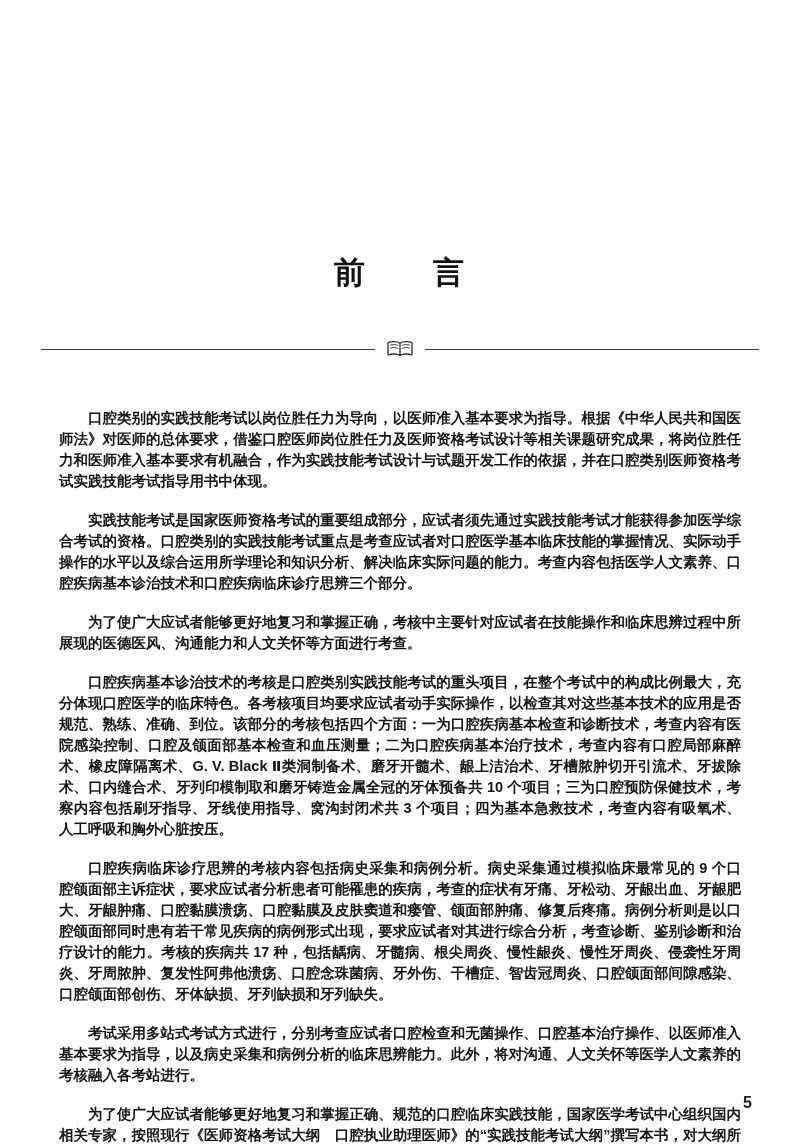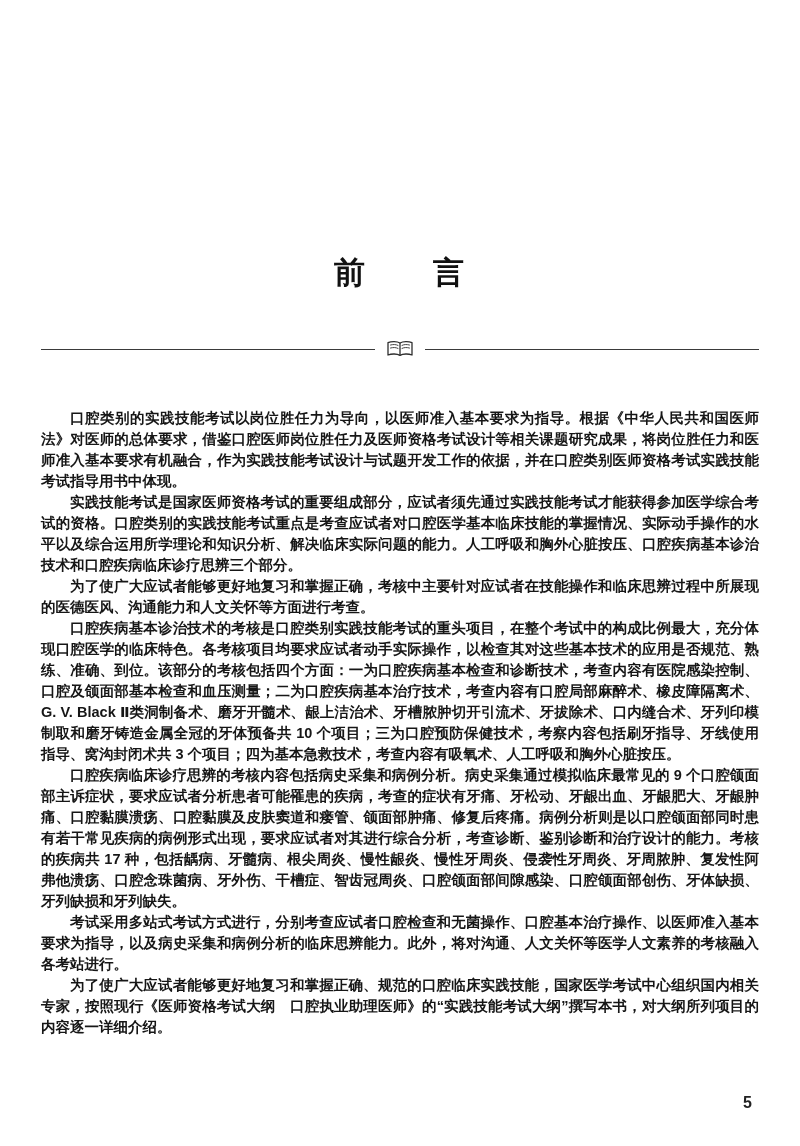--- a/index.html
+++ b/index.html
@@ -46,21 +46,21 @@
   }
   .body-text {
     font-size: 14.5px;
     line-height: 21px;
     font-weight: 600;
     text-align: justify;
     color: #161616;
   }
   .body-text p {
     text-indent: 2em;
-    margin: 0;
+    margin: 18px;
   }
   .page-number {
     position: absolute;
     right: 48px;
     bottom: 34px;
     font-size: 16px;
     font-weight: 600;
     color: #222;
   }
 </style>
@@ -79,21 +79,21 @@
           <path d="M15 3 C12 1.2 6.5 1.2 3 2.6 L3 15 C6.5 13.6 12 13.6 15 15.4 C18 13.6 23.5 13.6 27 15 L27 2.6 C23.5 1.2 18 1.2 15 3 Z" fill="none" stroke="#2e2e2e" stroke-width="1.3" stroke-linejoin="round"></path>
           <path d="M15 3 L15 15.4" fill="none" stroke="#2e2e2e" stroke-width="1.3"></path>
           <path d="M5.5 5 C8.5 4.2 11 4.4 13 5.4 M5.5 8 C8.5 7.2 11 7.4 13 8.4 M17 5.4 C19 4.4 21.5 4.2 24.5 5 M17 8.4 C19 7.4 21.5 7.2 24.5 8" fill="none" stroke="#2e2e2e" stroke-width="0.9" stroke-linecap="round"></path>
         </svg>
       </span>
       <span class="line"></span>
     </div>
 
     <div class="body-text">
       <p>口腔类别的实践技能考试以岗位胜任力为导向，以医师准入基本要求为指导。根据《中华人民共和国医师法》对医师的总体要求，借鉴口腔医师岗位胜任力及医师资格考试设计等相关课题研究成果，将岗位胜任力和医师准入基本要求有机融合，作为实践技能考试设计与试题开发工作的依据，并在口腔类别医师资格考试实践技能考试指导用书中体现。</p>
-      <p>实践技能考试是国家医师资格考试的重要组成部分，应试者须先通过实践技能考试才能获得参加医学综合考试的资格。口腔类别的实践技能考试重点是考查应试者对口腔医学基本临床技能的掌握情况、实际动手操作的水平以及综合运用所学理论和知识分析、解决临床实际问题的能力。人工呼吸和胸外心脏按压、口腔疾病基本诊治技术和口腔疾病临床诊疗思辨三个部分。</p>
+      <p>实践技能考试是国家医师资格考试的重要组成部分，应试者须先通过实践技能考试才能获得参加医学综合考试的资格。口腔类别的实践技能考试重点是考查应试者对口腔医学基本临床技能的掌握情况、实际动手操作的水平以及综合运用所学理论和知识分析、解决临床实际问题的能力。考查内容包括医学人文素养、口腔疾病基本诊治技术和口腔疾病临床诊疗思辨三个部分。</p>
       <p>为了使广大应试者能够更好地复习和掌握正确，考核中主要针对应试者在技能操作和临床思辨过程中所展现的医德医风、沟通能力和人文关怀等方面进行考查。</p>
       <p>口腔疾病基本诊治技术的考核是口腔类别实践技能考试的重头项目，在整个考试中的构成比例最大，充分体现口腔医学的临床特色。各考核项目均要求应试者动手实际操作，以检查其对这些基本技术的应用是否规范、熟练、准确、到位。该部分的考核包括四个方面：一为口腔疾病基本检查和诊断技术，考查内容有医院感染控制、口腔及颌面部基本检查和血压测量；二为口腔疾病基本治疗技术，考查内容有口腔局部麻醉术、橡皮障隔离术、G. V. Black Ⅱ类洞制备术、磨牙开髓术、龈上洁治术、牙槽脓肿切开引流术、牙拔除术、口内缝合术、牙列印模制取和磨牙铸造金属全冠的牙体预备共 10 个项目；三为口腔预防保健技术，考察内容包括刷牙指导、牙线使用指导、窝沟封闭术共 3 个项目；四为基本急救技术，考查内容有吸氧术、人工呼吸和胸外心脏按压。</p>
       <p>口腔疾病临床诊疗思辨的考核内容包括病史采集和病例分析。病史采集通过模拟临床最常见的 9 个口腔颌面部主诉症状，要求应试者分析患者可能罹患的疾病，考查的症状有牙痛、牙松动、牙龈出血、牙龈肥大、牙龈肿痛、口腔黏膜溃疡、口腔黏膜及皮肤窦道和瘘管、颌面部肿痛、修复后疼痛。病例分析则是以口腔颌面部同时患有若干常见疾病的病例形式出现，要求应试者对其进行综合分析，考查诊断、鉴别诊断和治疗设计的能力。考核的疾病共 17 种，包括龋病、牙髓病、根尖周炎、慢性龈炎、慢性牙周炎、侵袭性牙周炎、牙周脓肿、复发性阿弗他溃疡、口腔念珠菌病、牙外伤、干槽症、智齿冠周炎、口腔颌面部间隙感染、口腔颌面部创伤、牙体缺损、牙列缺损和牙列缺失。</p>
       <p>考试采用多站式考试方式进行，分别考查应试者口腔检查和无菌操作、口腔基本治疗操作、以医师准入基本要求为指导，以及病史采集和病例分析的临床思辨能力。此外，将对沟通、人文关怀等医学人文素养的考核融入各考站进行。</p>
       <p>为了使广大应试者能够更好地复习和掌握正确、规范的口腔临床实践技能，国家医学考试中心组织国内相关专家，按照现行《医师资格考试大纲　口腔执业助理医师》的“实践技能考试大纲”撰写本书，对大纲所列项目的内容逐一详细介绍。</p>
     </div>
 
   </div>
 
   <div class="page-number">5</div>

